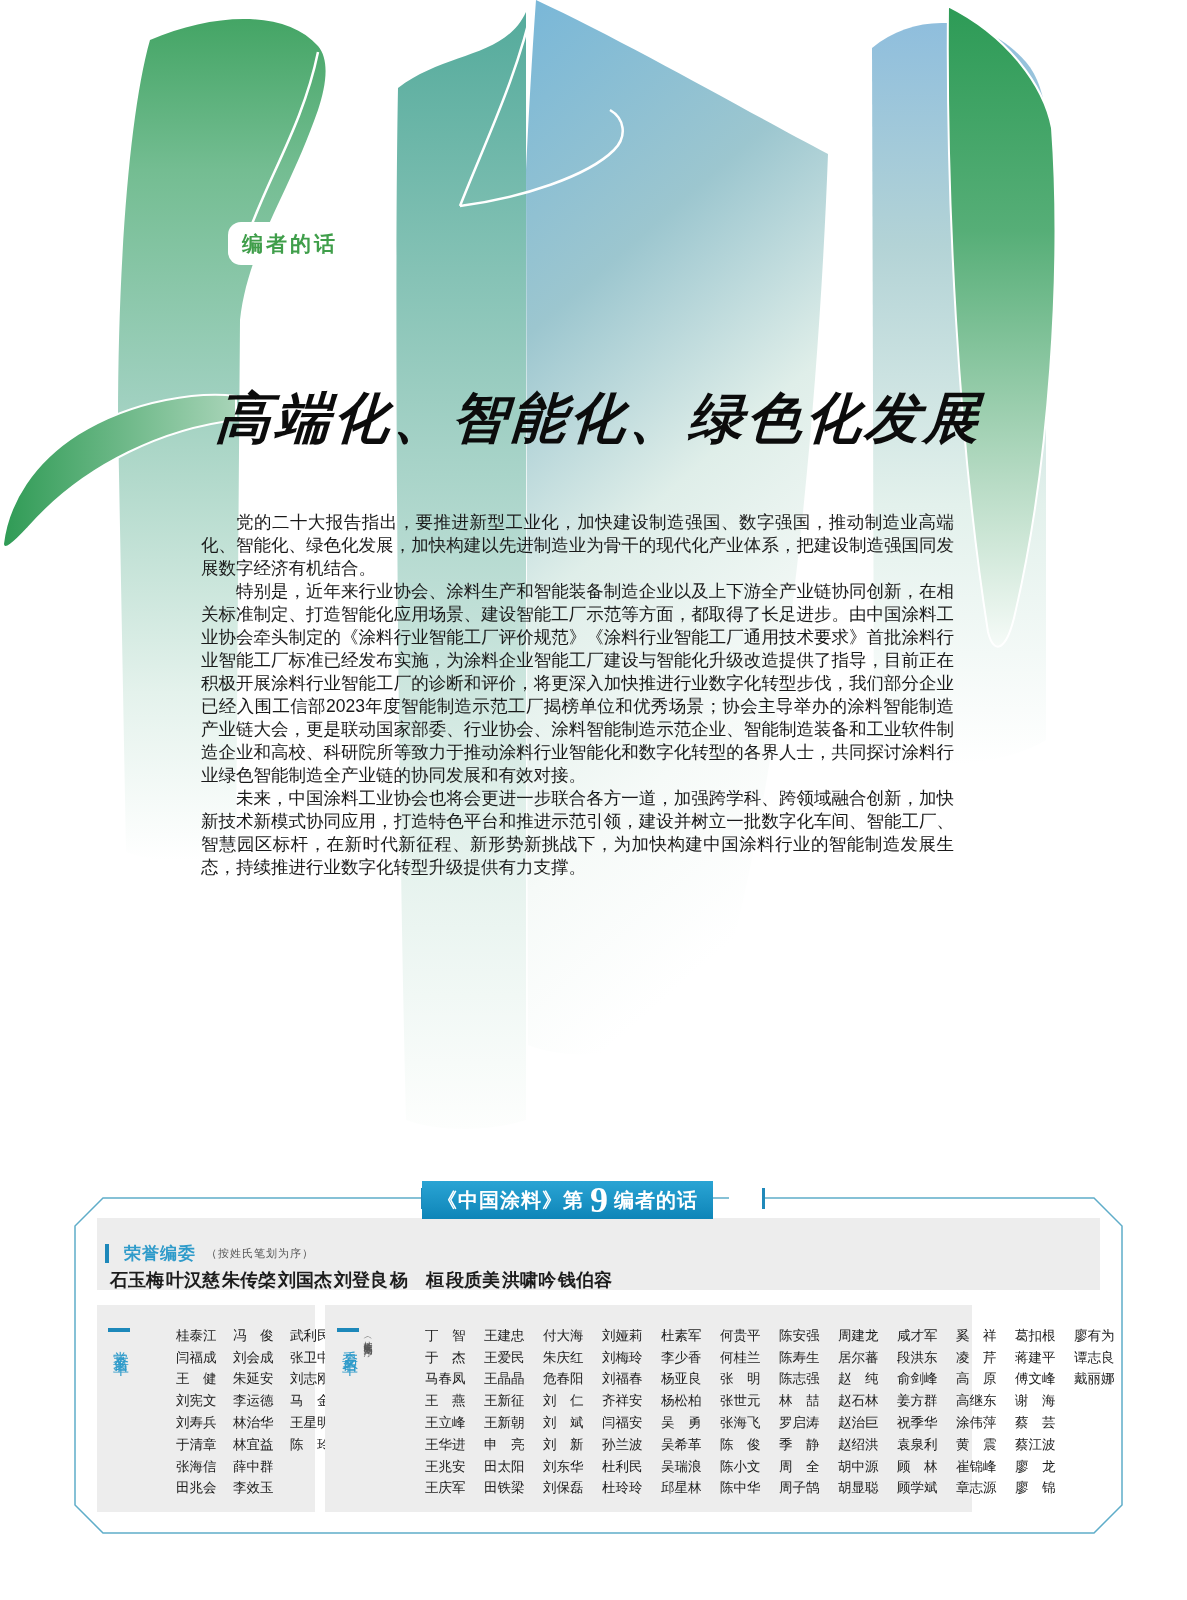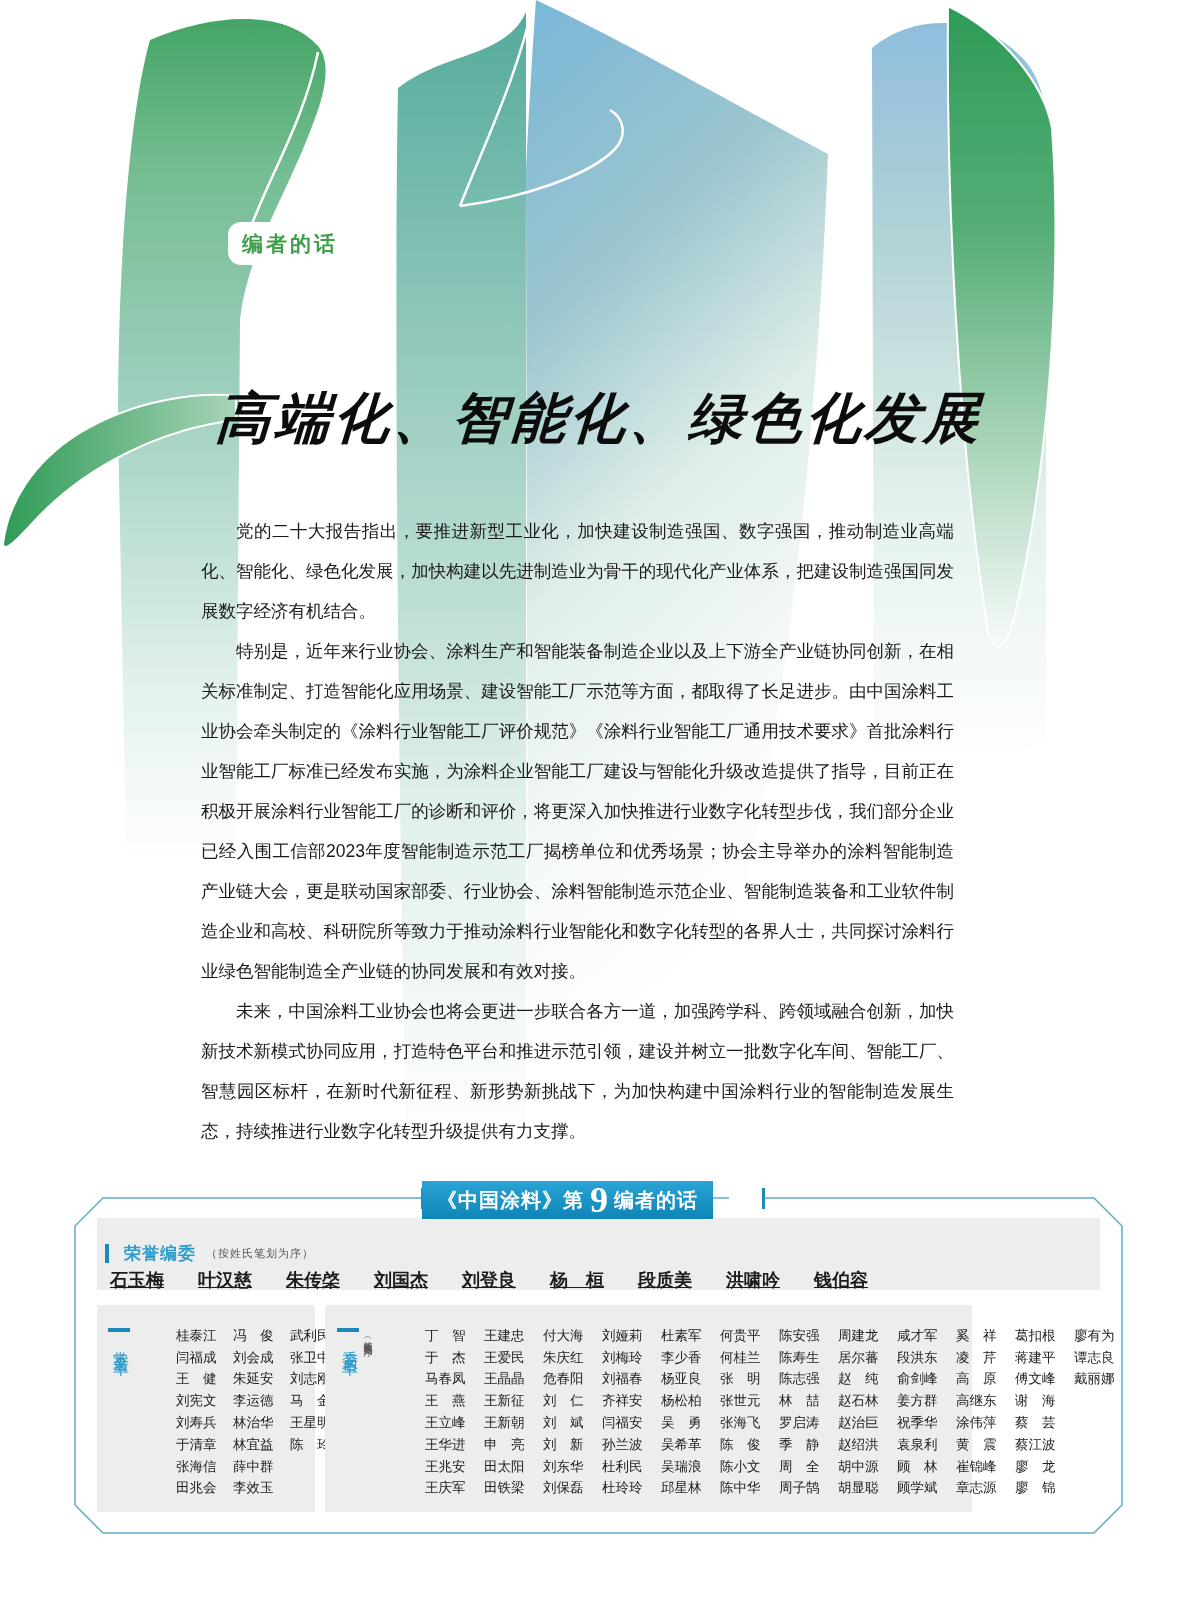--- a/index.html
+++ b/index.html
@@ -9,21 +9,21 @@
   .fg{position:absolute;z-index:1;}
 
   .badge{left:228px;top:222px;width:124px;height:43px;background:#ffffff;border-radius:13px;
          display:flex;align-items:center;justify-content:center;
          font-size:21px;font-weight:bold;letter-spacing:3px;color:#3f9e4a;}
 
   .title1{left:216px;top:326px;font-size:44px;font-weight:900;letter-spacing:3px;color:#0c0c0c;}
   .title2{left:214px;top:382px;font-size:55px;font-weight:900;font-style:italic;
           letter-spacing:4px;color:#0c0c0c;transform:skewX(-3deg);transform-origin:left bottom;}
 
-  .body-text{left:201px;top:511px;width:753px;font-size:17.5px;line-height:40px;
+  .body-text{left:201px;top:511px;width:753px;font-size:17.5px;line-height:23px;
              text-align:justify;color:#1a1a1a;}
   .body-text p{margin:0;text-indent:2em;}
   .gap-cover{position:absolute;background:#ffffff;z-index:2;}
   .tick{position:absolute;width:3px;height:21px;background:#2089ba;z-index:3;}
 
   .board-header{left:422px;top:1181px;width:291px;height:38px;z-index:3;
                 background:linear-gradient(#2aa4d4,#0e85b8);
                 display:flex;align-items:center;justify-content:center;
                 color:#ffffff;font-family:"Liberation Serif","DejaVu Serif",serif;font-weight:bold;}
   .board-header .pre,.board-header .post{font-size:20px;letter-spacing:1px;}
@@ -31,23 +31,23 @@
 
   .panel{position:absolute;background:#ededed;z-index:2;}
   .panel-hon{left:97px;top:1218px;width:1003px;height:72px;}
   .panel-std{left:97px;top:1305px;width:218px;height:207px;}
   .panel-mem{left:325px;top:1305px;width:647px;height:207px;}
 
   .hon-label-row{position:absolute;left:8px;top:24px;display:flex;align-items:center;}
   .vbar{width:4px;height:19px;background:#1d88ba;}
   .hon-label{margin-left:15px;font-size:17px;font-weight:bold;color:#2f9bca;letter-spacing:1px;}
   .hon-note{margin-left:10px;font-size:11px;color:#555555;letter-spacing:1px;}
-  .hon-names{position:absolute;left:13px;top:50px;display:flex;gap:34px;
+  .hon-names{position:absolute;left:13px;top:50px;display:flex;gap:2px;
              font-family:"Liberation Serif","DejaVu Serif",serif;font-weight:bold;
-             font-size:18px;color:#1c1c1c;white-space:nowrap;text-decoration:underline;}
+             font-size:18px;color:#1c1c1c;white-space:nowrap;}
 
   .vlabel-wrap{position:absolute;}
   .hbar{width:22px;height:4px;background:#1d88ba;}
   .vtext{writing-mode:vertical-rl;font-size:16px;color:#2f9bca;letter-spacing:3px;margin-top:6px;margin-left:2px;}
   .vnote{position:absolute;writing-mode:vertical-rl;font-size:9px;color:#555555;letter-spacing:1px;}
 
   .names-grid{position:absolute;display:grid;grid-auto-flow:column;
               grid-template-rows:repeat(8,21.8px);align-items:center;
               font-family:"Liberation Serif","DejaVu Serif",serif;font-size:13.5px;color:#1c1c1c;margin-left:33px;}
   .grid-std{left:46px;top:20px;grid-template-columns:repeat(3,57px);}

